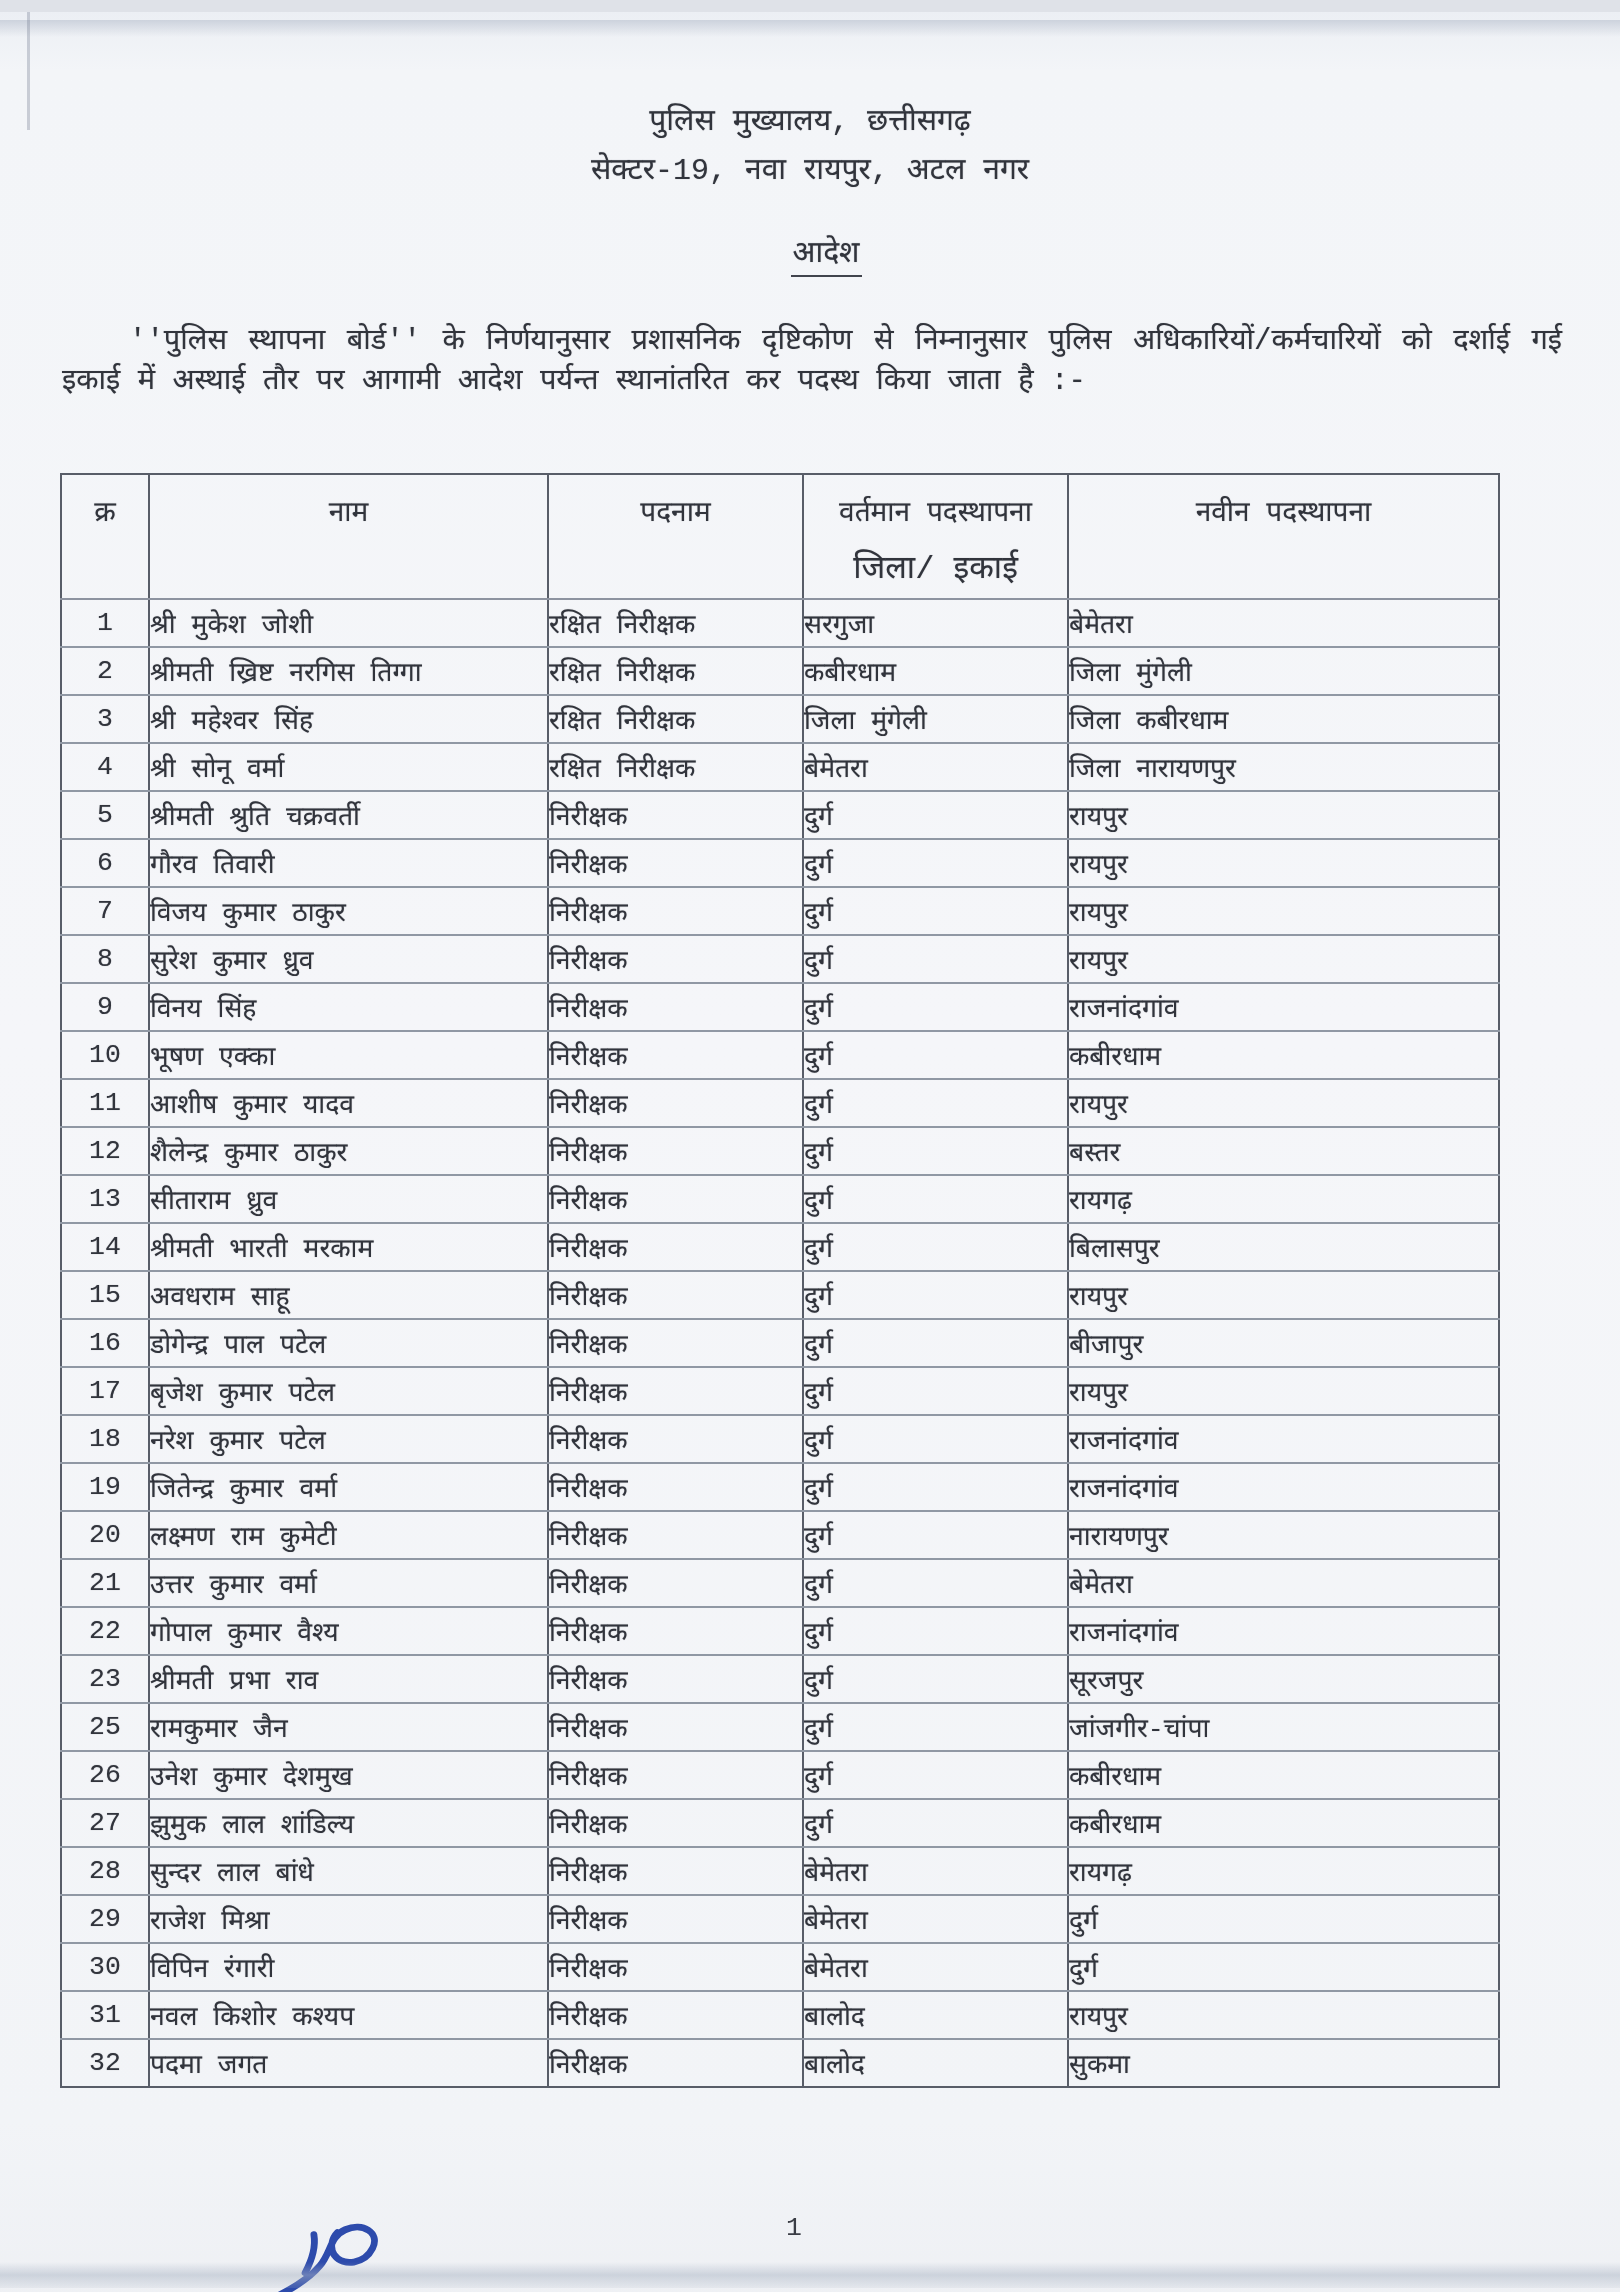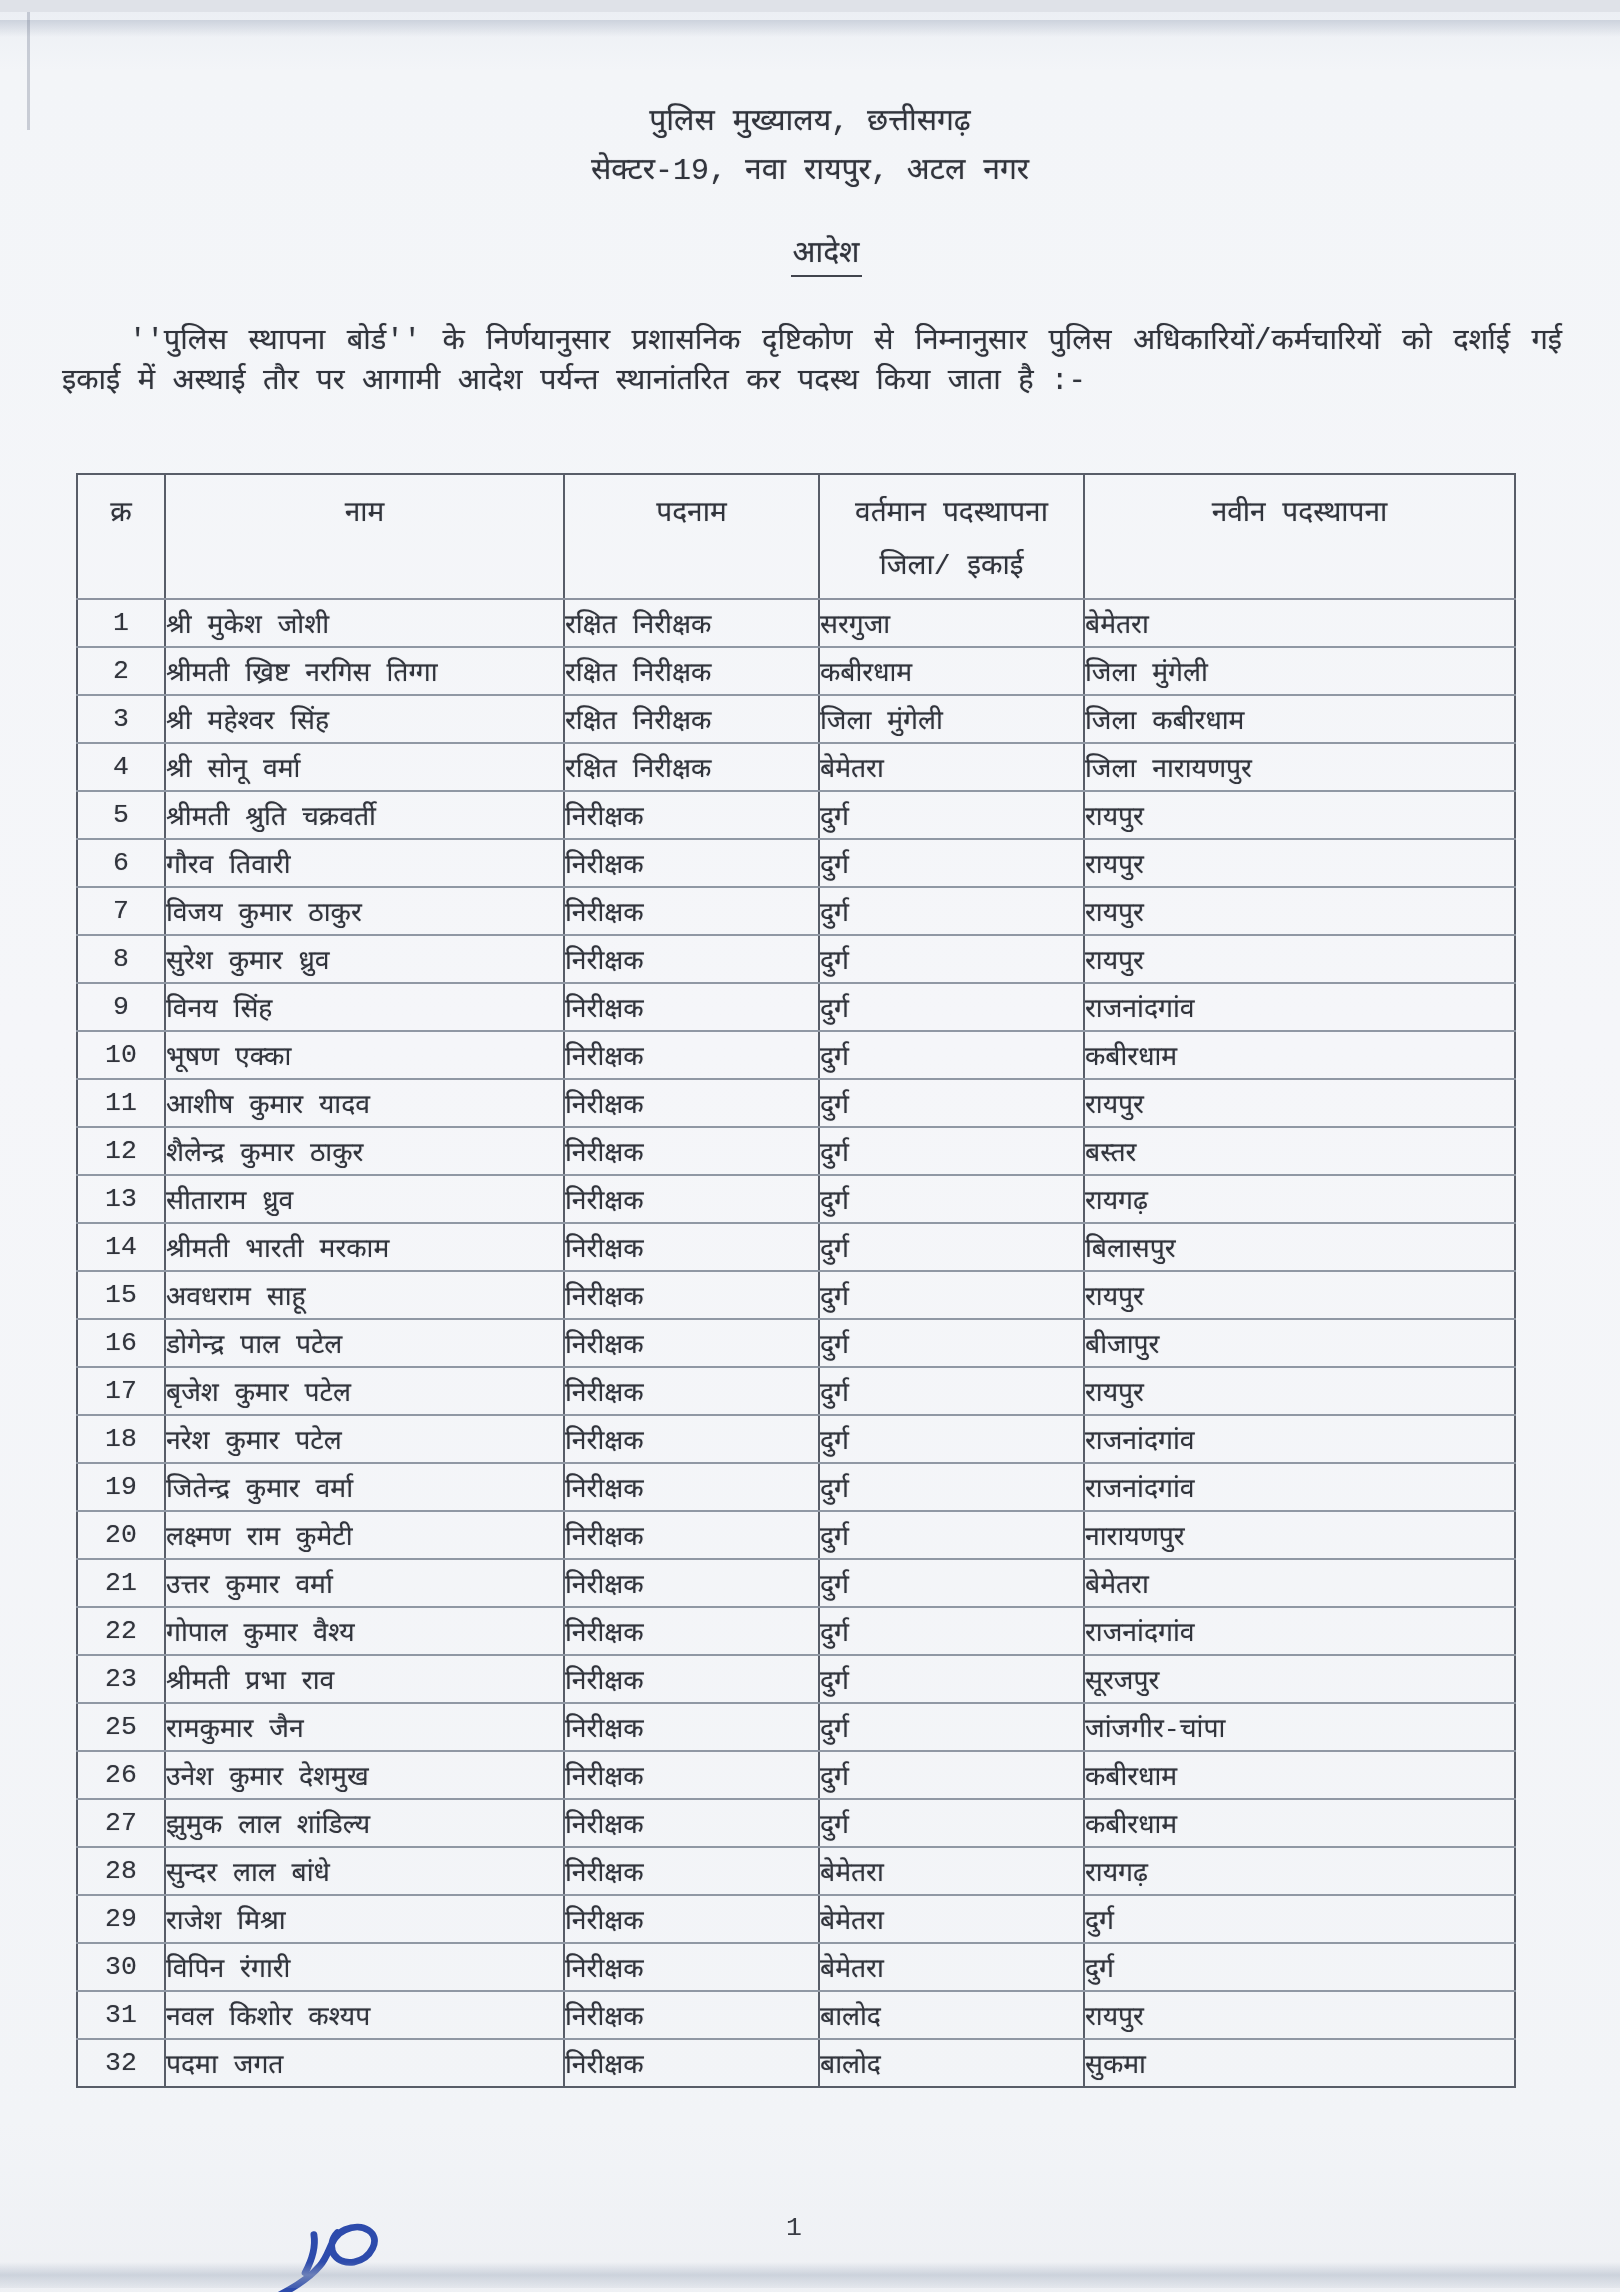--- a/index.html
+++ b/index.html
@@ -38,21 +38,21 @@
   }
   .order-title span{
     display:inline-block;border-bottom:2px solid #41444d;padding:0 2px 3.9px 2px;
   }
   .para{
     position:absolute;left:62px;top:310px;width:1500px;
     font-size:29px;line-height:40px;text-align:justify;text-indent:67px;
     text-shadow:0 0 1px rgba(49,52,60,.4);
   }
   table.xfer{
-    position:absolute;left:76px;top:461px;width:1438px;
+    position:absolute;left:60px;top:461px;width:1438px;
     border-collapse:collapse;table-layout:fixed;
     font-size:26.5px;
     text-shadow:0 0 1px rgba(49,52,60,.4);
   }
   table.xfer col.c-sn{width:88px;}
   table.xfer col.c-name{width:399px;}
   table.xfer col.c-desig{width:255px;}
   table.xfer col.c-cur{width:265px;}
   table.xfer col.c-new{width:431px;}
   table.xfer, table.xfer th, table.xfer td{
@@ -60,21 +60,21 @@
   }
   table.xfer thead th{
     border-top:2px solid #585d68;border-bottom:2px solid #8d93a0;
   }
   table.xfer td{border-bottom:2px solid #9098a4;}
   table.xfer tr:last-child td{border-bottom:2px solid #585d68;}
   table.xfer th{
     height:106px;vertical-align:top;padding-top:15.7px;
     font-weight:normal;font-size:28px;text-align:center;
   }
-  table.xfer th .sub{display:block;margin-top:15.7px;font-size:28px;}
+  table.xfer th .sub{display:block;margin-top:15.7px;font-size:32px;}
   table.xfer td{height:46px;vertical-align:middle;padding:0;}
   td.sn{text-align:center;}
   td.name{padding-left:37px;}
   td.desig{padding-left:15.7px;}
   td.cur{padding-left:15.7px;}
   td.new{padding-left:21.6px;}
   .pageno{
     position:absolute;left:0;top:2201px;width:1588px;
     text-align:center;font-size:26.5px;color:#3a3d45;
   }

